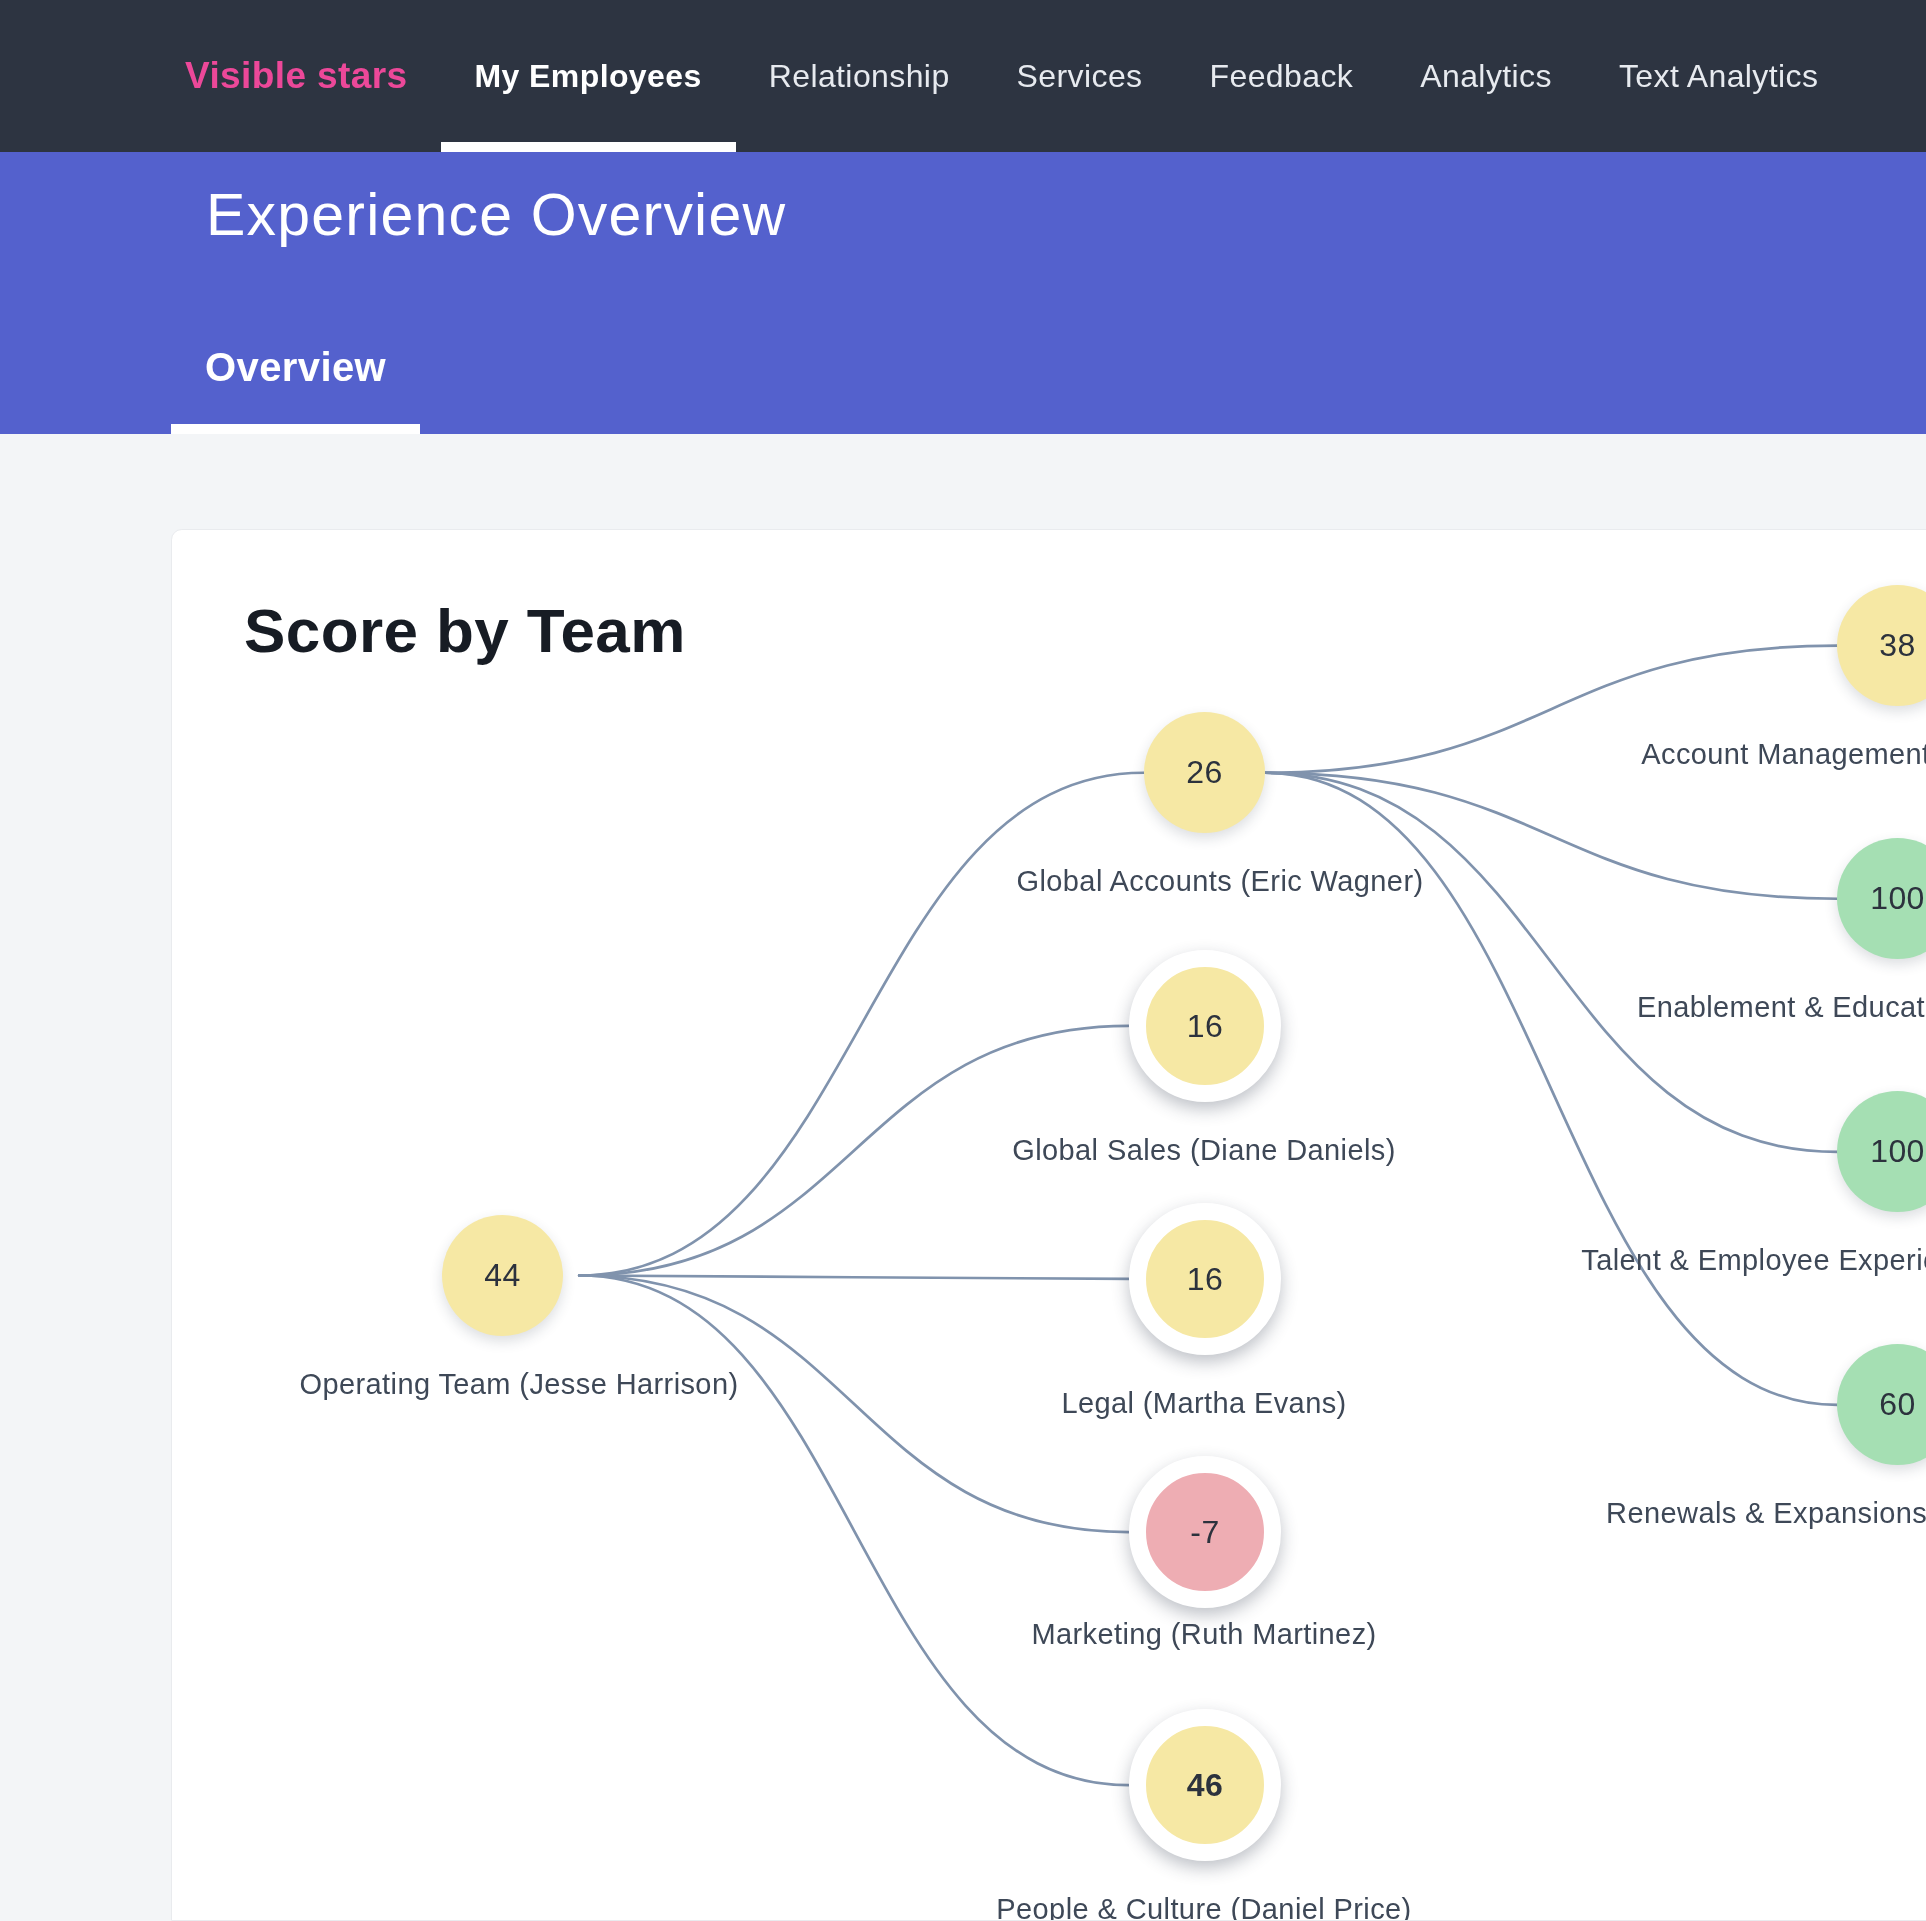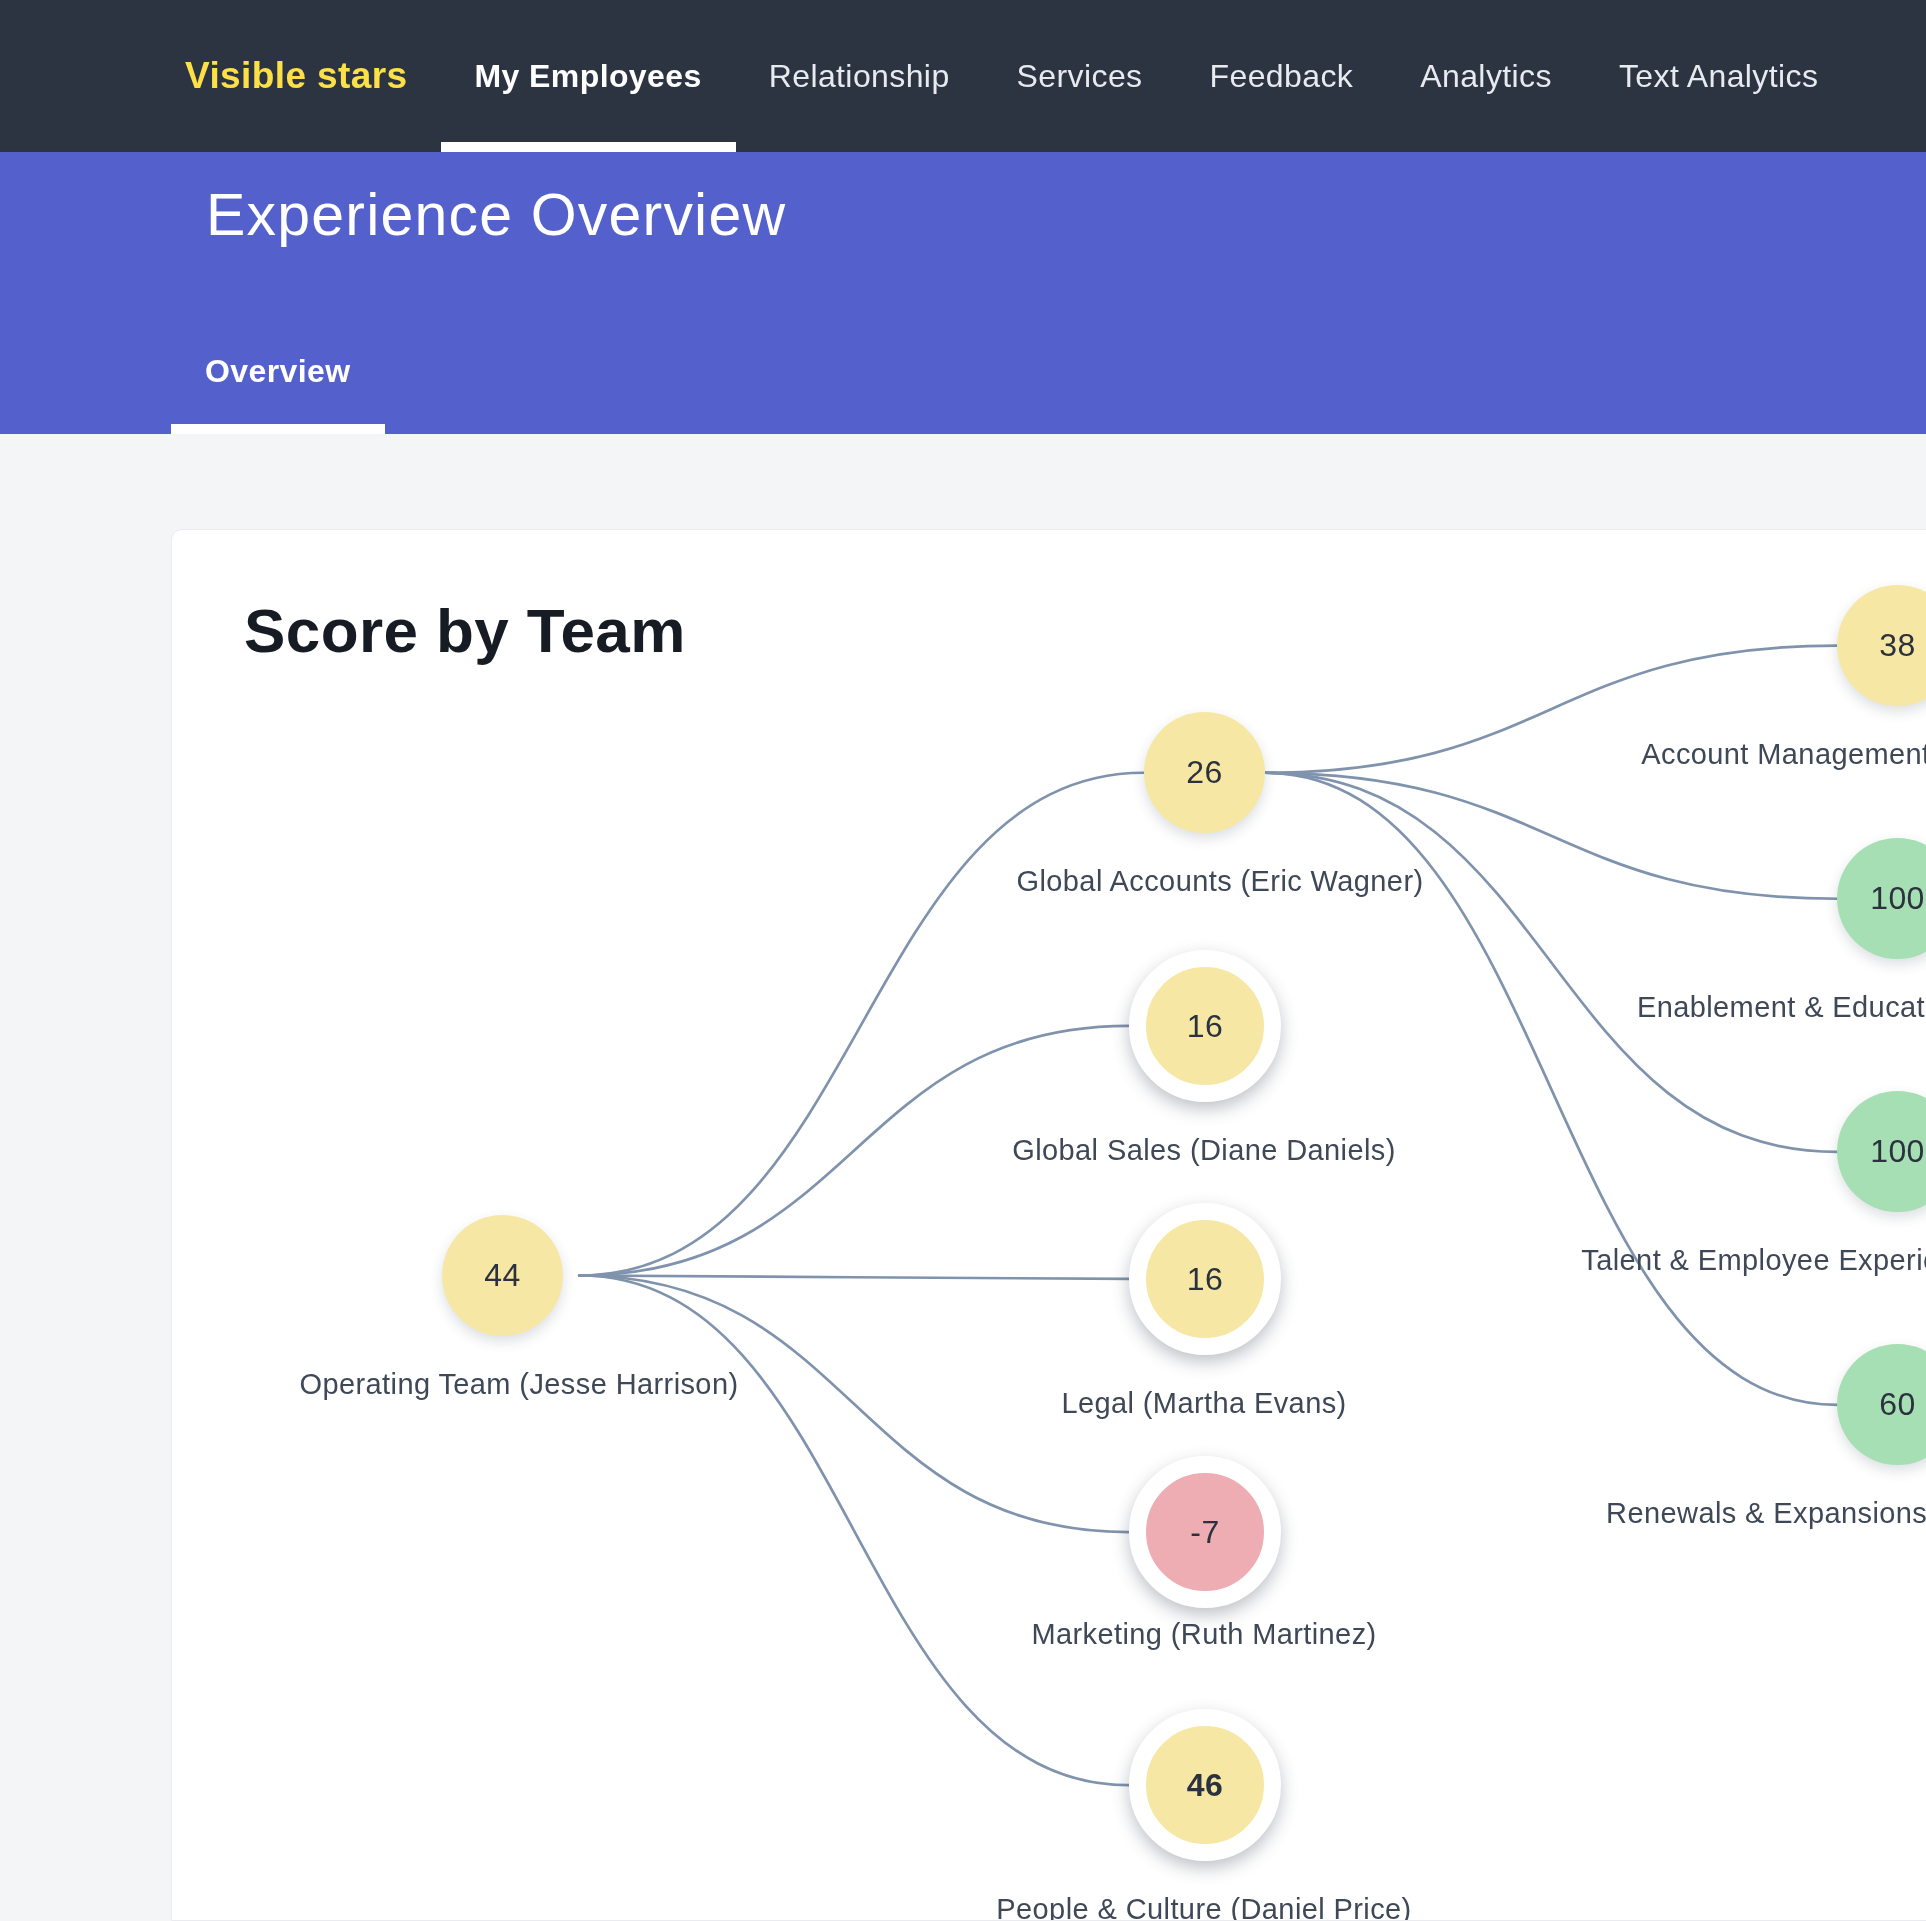--- a/index.html
+++ b/index.html
@@ -9,21 +9,21 @@
     font-family:"Liberation Sans","DejaVu Sans",sans-serif;
     background:#f3f5f7;
   }
   
   .topnav{
     position:absolute;left:0;top:0;width:100%;height:152px;
     background:#2d3441;display:flex;align-items:center;
     padding-left:185px;
   }
   .brand{
-    color:#fde047;font-size:37px;font-weight:700;letter-spacing:0.4px;
+    color:#ec4899;font-size:37px;font-weight:700;letter-spacing:0.4px;
     margin-right:67px;white-space:nowrap;
   }
   .nav-items{display:flex;align-items:center;height:100%;}
   .nav-item{
     position:relative;height:100%;display:flex;align-items:center;
     color:#e7eaef;font-size:32px;font-weight:400;letter-spacing:0.4px;
     margin-right:67px;white-space:nowrap;cursor:pointer;
   }
   .nav-item.active{color:#ffffff;font-weight:700;}
   .nav-item.active::after{
@@ -36,21 +36,21 @@
     background:#5461cd;
   }
   .page-title{
     position:absolute;left:206px;top:34px;
     color:#ffffff;font-size:59px;font-weight:300;letter-spacing:1.2px;
     line-height:1;white-space:nowrap;
   }
   .hdr-tab{
     position:absolute;left:171px;bottom:0;
     padding:0 34px 44px 34px;
-    color:#ffffff;font-size:32px;font-weight:700;letter-spacing:0.4px;
+    color:#ffffff;font-size:40px;font-weight:700;letter-spacing:0.4px;
     cursor:pointer;
   }
   .hdr-tab::after{
     content:"";position:absolute;left:0;right:0;bottom:0;height:10px;
     background:#ffffff;
   }
   
   .card{
     position:absolute;left:171px;top:529px;width:2761px;height:1392px;
     background:#ffffff;border:1.2px solid #e9ebee;border-radius:10.8px 0 0 0;

